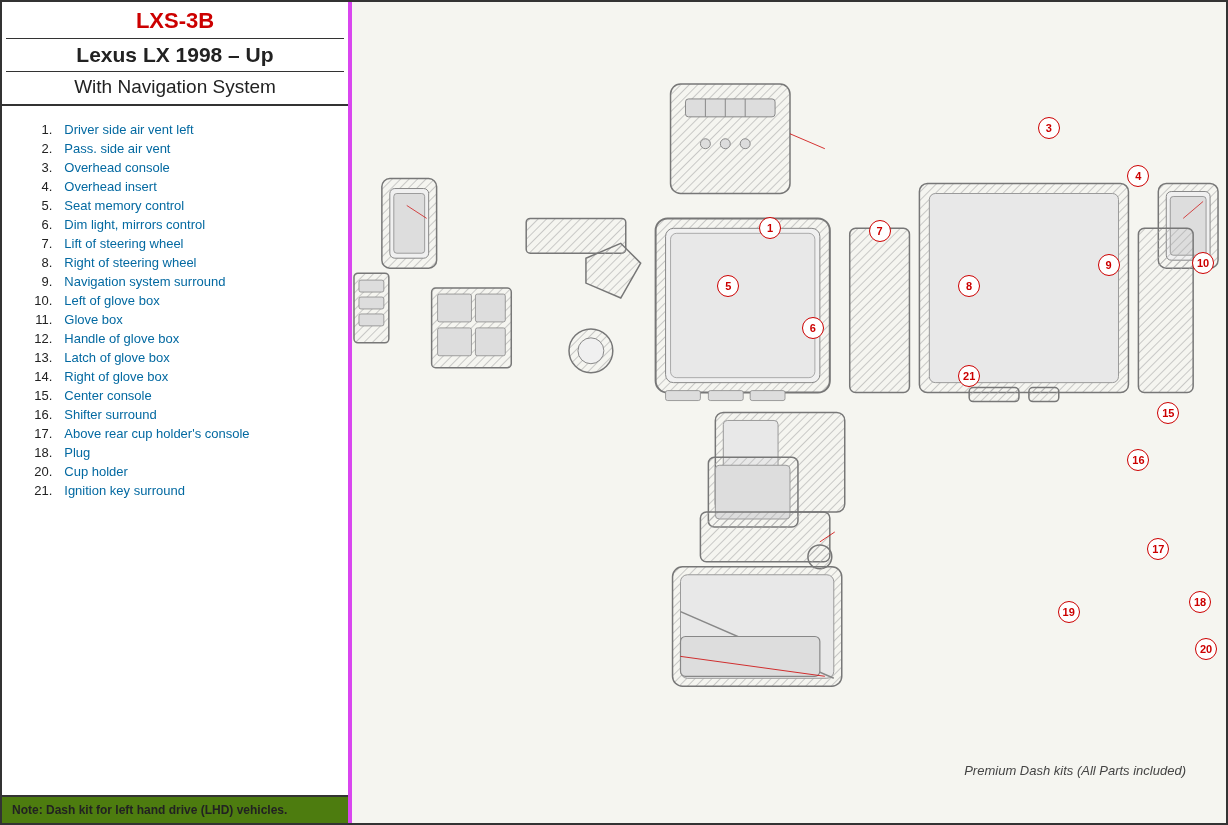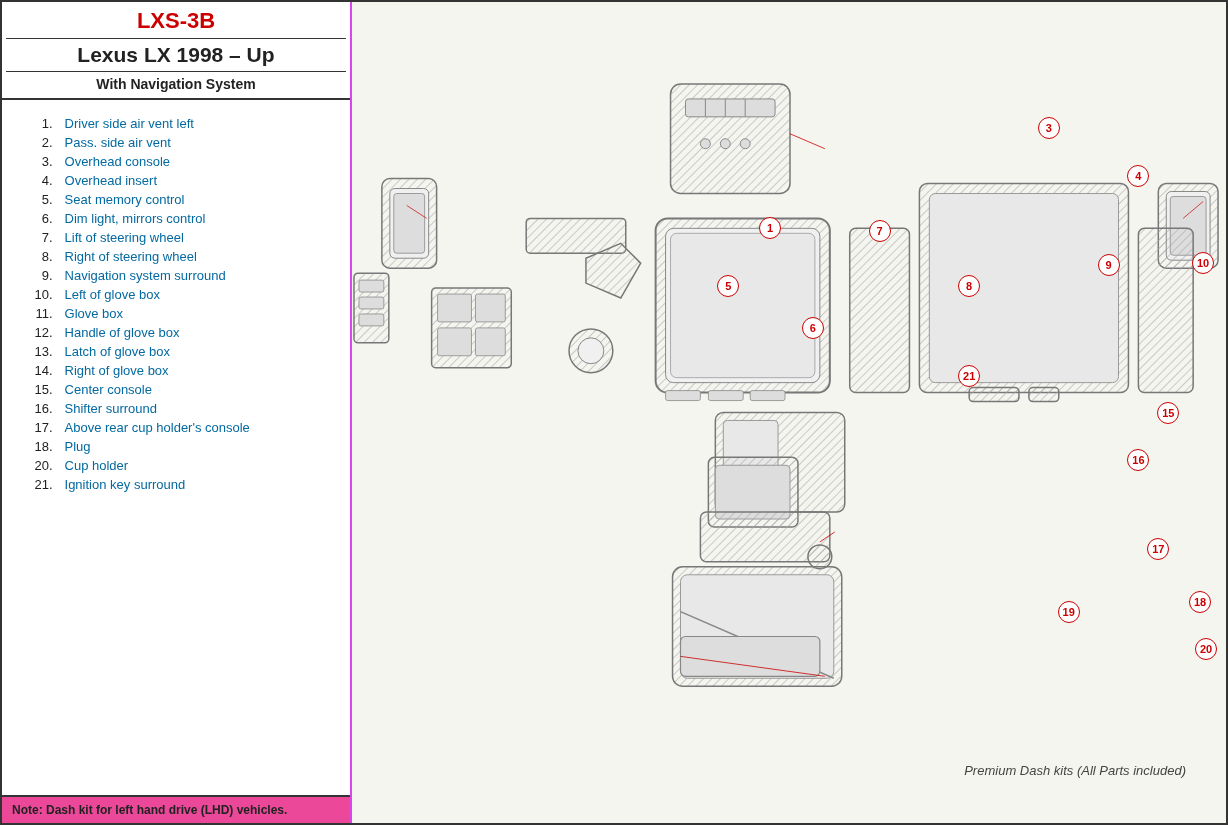--- a/index.html
+++ b/index.html
@@ -15,21 +15,21 @@
     .main-container {
       display: flex;
       width: 1228px;
       height: 825px;
       border: 2px solid #333;
     }
     
     .left-panel {
       width: 350px;
       min-width: 350px;
-      border-right: 2px solid #d946ef;
+      border-right: 4px solid #d946ef;
       display: flex;
       flex-direction: column;
       background: #fff;
     }
     .title-block {
       border-bottom: 2px solid #333;
       text-align: center;
       padding: 6px 4px;
     }
     .model-code {
@@ -42,22 +42,22 @@
     }
     .model-name {
       font-size: 21px;
       font-weight: bold;
       color: #222;
       border-bottom: 1px solid #333;
       padding-bottom: 4px;
       margin-bottom: 4px;
     }
     .model-subtitle {
-      font-size: 14px;
-      font-weight: bold;
+      font-size: 19px;
+      font-weight: normal;
       color: #222;
     }
     .parts-list {
       padding: 14px 16px;
       flex: 1;
     }
     .parts-list table {
       border-collapse: collapse;
       width: 100%;
     }
@@ -75,21 +75,21 @@
     .parts-list td.label {
       color: #0369a1;
       font-size: 13px;
     }
     .bottom-note {
       border-top: 2px solid #333;
       padding: 6px 10px;
       font-size: 12px;
       font-weight: bold;
       color: #222;
-      background: #ec4899;
+      background: #4d7c0f;
     }
 
     
     .right-panel {
       flex: 1;
       position: relative;
       background: #f5f5f0;
       overflow: hidden;
     }
 

